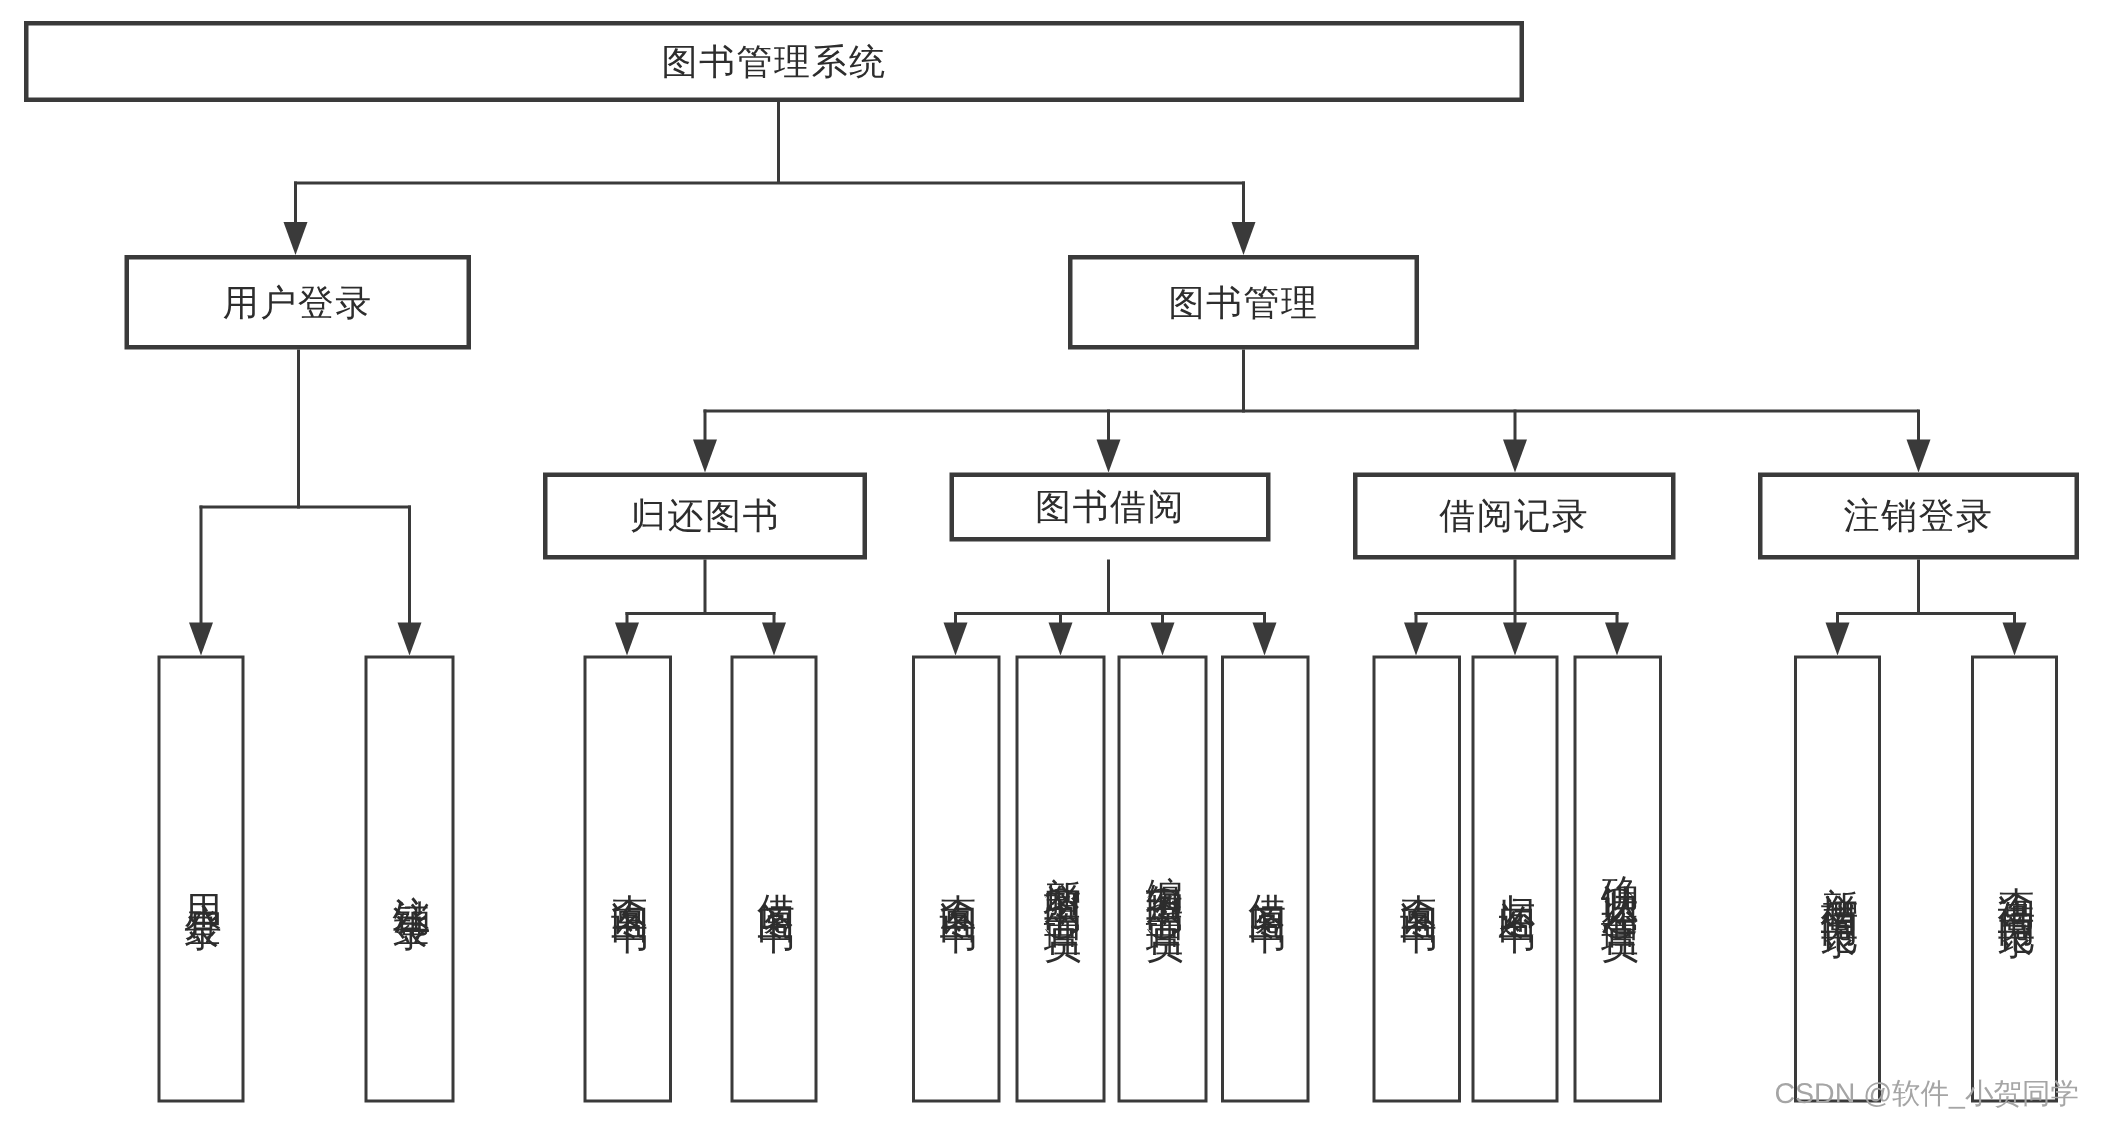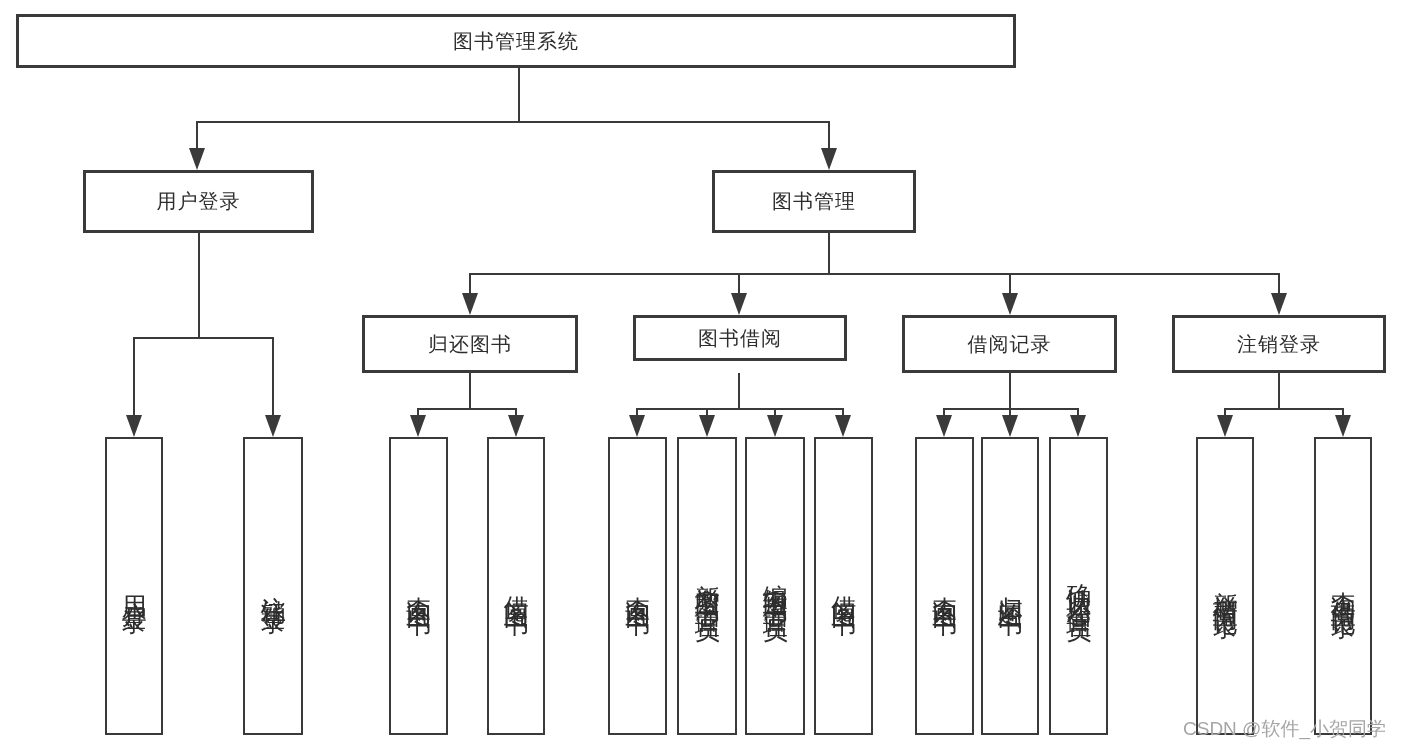--- a/index.html
+++ b/index.html
@@ -25,21 +25,21 @@
     position:absolute;
     box-sizing:border-box;
     background:var(--background);
     border:3px solid var(--line);
     display:flex;
     align-items:center;
     justify-content:center;
     text-align:center;
   }
   .node-h{
-    font-size:20px;
+    font-size:24px;
     letter-spacing:1px;
   }
   .node-leaf{
     border-width:2px;
   }
   .node-leaf .vtext{
     writing-mode:vertical-rl;
     text-orientation:mixed;
     font-size:25px;
     letter-spacing:5px;
@@ -79,21 +79,21 @@
   <div class="vline" style="left:518px;top:68px;height:54px;"></div>
   <div class="hline" style="left:196px;top:121px;width:634px;"></div>
   <div class="vline" style="left:196px;top:121px;height:30px;"></div>
   <div class="arrow" style="left:189px;top:148px;"></div>
   <div class="vline" style="left:828px;top:121px;height:30px;"></div>
   <div class="arrow" style="left:821px;top:148px;"></div>
 
   <div class="node node-h" style="left:83px;top:170px;width:231px;height:63px;">
     <span>用户登录</span>
   </div>
-  <div class="node node-h" style="left:712px;top:170px;width:204px;height:63px;">
+  <div class="node node-h" style="left:712px;top:170px;width:234px;height:63px;">
     <span>图书管理</span>
   </div>
 
   <div class="vline" style="left:198px;top:233px;height:106px;"></div>
   <div class="hline" style="left:133px;top:337px;width:141px;"></div>
   <div class="vline" style="left:133px;top:337px;height:82px;"></div>
   <div class="arrow" style="left:126px;top:415px;"></div>
   <div class="vline" style="left:272px;top:337px;height:82px;"></div>
   <div class="arrow" style="left:265px;top:415px;"></div>
 

